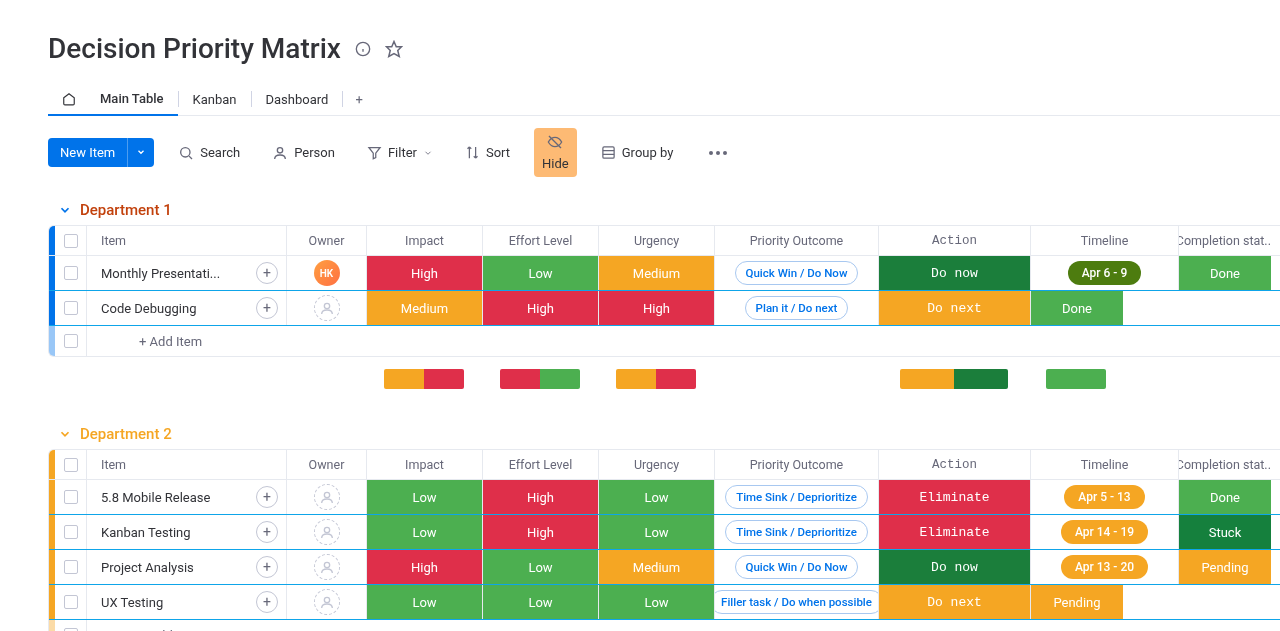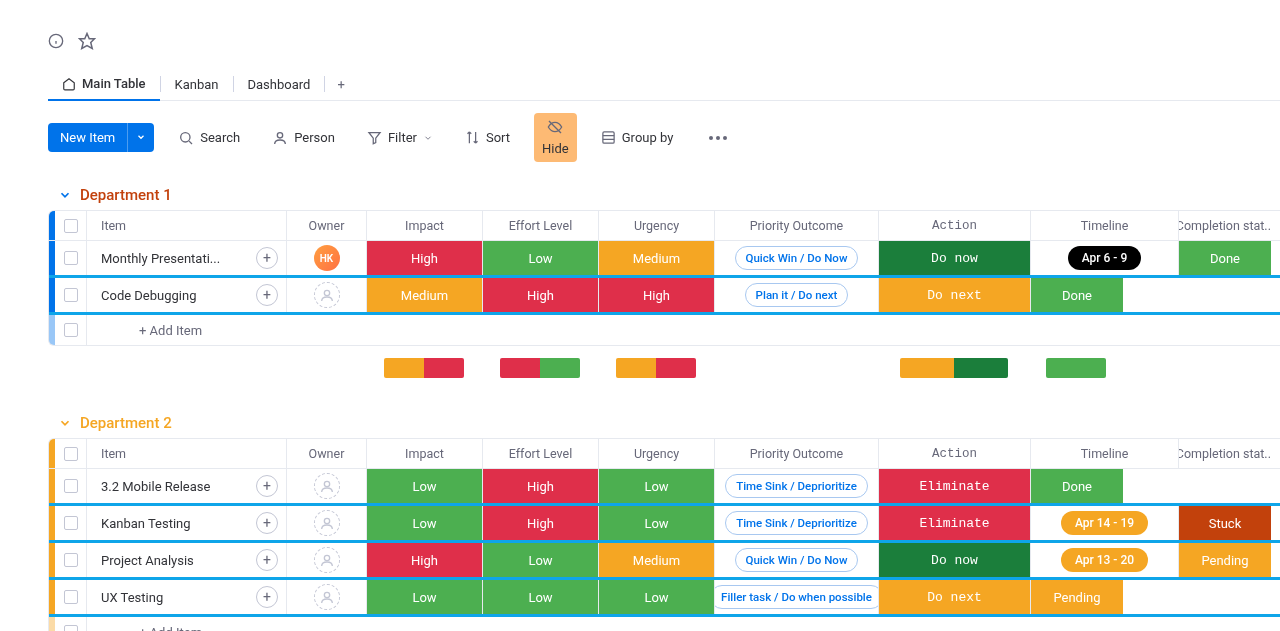--- a/index.html
+++ b/index.html
@@ -2,38 +2,38 @@
 <html><head>
 <meta charset="utf-8">
 <style>
   * { box-sizing: border-box; margin: 0; padding: 0; }
   body { font-family: -apple-system, BlinkMacSystemFont, "Segoe UI", Roboto, sans-serif; color: #323338; background: #fff; font-size: 13px; overflow-x: hidden; }
   .page { padding: 32px 0 0 48px; }
   .title-row { display: flex; align-items: center; gap: 14px; margin-bottom: 18px; }
   .title { font-size: 28px; font-weight: 500; color: #323338; }
   .title-icon { color: #676879; display: inline-flex; }
   .tabs { display: flex; align-items: center; gap: 0; border-bottom: 1px solid #e6e9ef; margin-bottom: 12px; }
-  .tab { padding: 8px 14px; font-size: 13px; color: #323338; cursor: pointer; display: flex; align-items: center; gap: 6px; }
+  .tab { padding: 8px 14px; font-size: 13px; color: #323338; cursor: pointer; display: flex; align-items: center; gap: 24px; }
   .tab.active { font-weight: 500; border-bottom: 2px solid #0073ea; margin-bottom: -1px; }
   .tab-divider { width: 1px; height: 16px; background: #d0d4e4; }
   .tab-add { padding: 8px 12px; color: #676879; cursor: pointer; }
   .toolbar { display: flex; align-items: center; gap: 16px; margin-bottom: 24px; }
   .new-item-btn { display: flex; align-items: flex-end; background: #0073ea; color: #fff; border-radius: 4px; font-size: 13px; overflow: hidden; cursor: pointer; }
   .new-item-btn .lbl { padding: 7px 12px; }
   .new-item-btn .chev { padding: 7px 8px; border-left: 1px solid rgba(255,255,255,0.3); }
   .tool { display: flex; align-items: center; gap: 6px; color: #323338; padding: 6px 8px; border-radius: 4px; cursor: pointer; font-size: 13px; }
   .tool.active { background: #fdba74; flex-direction: column; }
   .tool svg { color: #676879; }
   .group-section { margin-bottom: 30px; }
   .group-header { display: flex; align-items: center; gap: 8px; font-size: 15px; font-weight: 500; margin-bottom: 6px; padding-left: 10px; }
   .group-header .chev { transform: rotate(0deg); }
   .table-wrap { border: 1px solid #e6e9ef; border-radius: 6px 0 0 6px; overflow: hidden; border-right: none; }
   .table-row, .table-head { display: flex; align-items: stretch; min-height: 30px; }
   .table-head { border-bottom: 1px solid #e6e9ef; font-size: 12.5px; color: #676879; }
-  .table-row { border-bottom: 3px solid #0ea5e9; font-size: 13px; color: #323338; }
+  .table-row { border-bottom: 1px solid #0ea5e9; font-size: 13px; color: #323338; }
   .table-row:last-child { border-bottom: none; }
   .cell { display: flex; align-items: center; justify-content: center; padding: 4px 6px; border-right: 1px solid #e6e9ef; text-align: center; overflow: hidden; white-space: nowrap; text-overflow: ellipsis; }
   .cell:last-child { border-right: none; }
   .col-stripe { width: 6px; flex: none; }
   .col-check { width: 32px; flex: none; }
   .col-item { width: 200px; flex: none; justify-content: flex-start; padding-left: 14px; position: relative; }
   .col-owner { width: 80px; flex: none; }
   .col-std { width: 116px; flex: none; }
   .col-outcome { width: 164px; flex: none; }
   .col-action { width: 152px; flex: none; font-family: Liberation Mono, monospace; }
@@ -41,40 +41,41 @@
   .col-status { width: 92px; flex: none; }
   .checkbox { width: 14px; height: 14px; border: 1px solid #c3c6d4; border-radius: 2px; }
   .owner-avatar { width: 26px; height: 26px; border-radius: 50%; background: #c3c6d4; display: flex; align-items: center; justify-content: center; color: #fff; font-size: 10px; font-weight: 600; }
   .owner-avatar.empty { background: #fff; border: 1px dashed #c3c6d4; color: #c3c6d4; }
   .owner-avatar.hk { background: linear-gradient(135deg, #ff9f40, #ff7043); }
   .owner-avatar svg { width: 16px; height: 16px; }
   .lvl-cell { color: #fff; font-size: 13px; width: 100%; height: 100%; display: flex; align-items: center; justify-content: center; }
   .lvl-wrap { padding: 0; }
   .pill { border-radius: 999px; padding: 4px 10px; font-size: 11.5px; font-weight: 500; }
   .pill-outcome { color: #0073ea; border: 1px solid #a8c8f0; background: #fff; }
-  .pill-timeline { background: #000000; color: #fff; padding: 5px 14px; font-size: 12px; }
+  .pill-timeline { background: #4d7c0f; color: #fff; padding: 5px 14px; font-size: 12px; }
   .pill-timeline.orange { background: #f5a623; }
   .status-cell { color: #fff; width: 100%; height: 100%; display: flex; align-items: center; justify-content: center; font-size: 13px; }
   .item-add { width: 22px; height: 22px; border: 1px solid #c3c6d4; border-radius: 50%; display: flex; align-items: center; justify-content: center; color: #676879; font-size: 14px; position: absolute; right: 8px; }
   .add-row { color: #676879; padding-left: 52px; font-size: 13px; justify-content: flex-start; }
   .summary-row { display: flex; margin-top: 6px; }
   .summary-pad { width: 318px; flex: none; }
   .summary-cell { display: flex; align-items: center; justify-content: center; padding: 6px 8px; }
   .summary-bar { display: flex; width: 80%; height: 20px; border-radius: 2px; overflow: hidden; }
   .summary-bar > div { height: 100%; }
   .item-text { overflow: hidden; text-overflow: ellipsis; white-space: nowrap; max-width: 150px; }
   .dots { display: flex; gap: 3px; padding: 4px; }
   .dots span { width: 4px; height: 4px; background: #676879; border-radius: 50%; }
 </style>
 </head>
 <body>
 
 <div class="page">
 
   <div class="title-row">
+    <div class="title">Decision Priority Matrix</div>
     <span class="title-icon">
       <svg width="16" height="16" viewBox="0 0 24 24" fill="none" stroke="currentColor" stroke-width="2">
           <circle cx="12" cy="12" r="10"></circle>
           <line x1="12" y1="8" x2="12" y2="8"></line>
           <line x1="12" y1="12" x2="12" y2="16"></line>
         </svg>
     </span>
     <span class="title-icon">
       <svg width="18" height="18" viewBox="0 0 24 24" fill="none" stroke="currentColor" stroke-width="2">
           <polygon points="12 2 15 9 22 9 17 14 19 22 12 18 5 22 7 14 2 9 9 9 12 2"></polygon>
@@ -319,21 +320,21 @@
         <div class="cell col-action">Action</div>
         <div class="cell col-timeline">Timeline</div>
         <div class="cell col-status">Completion stat...</div>
       </div>
           <div class="table-row">
       <div class="col-stripe" style="background:#f5a623"></div>
       <div class="cell col-check">
               <div class="checkbox"></div>
             </div>
       <div class="cell col-item">
-              <span class="item-text">3.2 Mobile Release</span>
+              <span class="item-text">5.8 Mobile Release</span>
               <span class="item-add">+</span>
             </div>
       <div class="cell col-owner">
               <div class="owner-avatar empty">
                 <svg viewBox="0 0 24 24" fill="none" stroke="#c3c6d4" stroke-width="2">
                   <circle cx="12" cy="9" r="4"></circle>
                   <path d="M4 21c0-4 4-6 8-6s8 2 8 6"></path>
                 </svg>
               </div>
             </div>
@@ -345,20 +346,23 @@
             </div>
       <div class="cell col-std lvl-wrap">
               <div class="lvl-cell" style="background:#4caf50">Low</div>
             </div>
       <div class="cell col-outcome">
               <span class="pill pill-outcome">Time Sink / Deprioritize</span>
             </div>
       <div class="cell col-action lvl-wrap">
               <div class="lvl-cell" style="background:#df2f4a">Eliminate</div>
             </div>
+      <div class="cell col-timeline">
+              <span class="pill pill-timeline orange">Apr 5 - 13</span>
+            </div>
       <div class="cell col-status lvl-wrap">
               <div class="status-cell" style="background:#4caf50">Done</div>
             </div>
     </div>
           <div class="table-row">
       <div class="col-stripe" style="background:#f5a623"></div>
       <div class="cell col-check">
               <div class="checkbox"></div>
             </div>
       <div class="cell col-item">
@@ -385,21 +389,21 @@
       <div class="cell col-outcome">
               <span class="pill pill-outcome">Time Sink / Deprioritize</span>
             </div>
       <div class="cell col-action lvl-wrap">
               <div class="lvl-cell" style="background:#df2f4a">Eliminate</div>
             </div>
       <div class="cell col-timeline">
               <span class="pill pill-timeline orange">Apr 14 - 19</span>
             </div>
       <div class="cell col-status lvl-wrap">
-              <div class="status-cell" style="background:#c2410c">Stuck</div>
+              <div class="status-cell" style="background:#15803d">Stuck</div>
             </div>
     </div>
           <div class="table-row">
       <div class="col-stripe" style="background:#f5a623"></div>
       <div class="cell col-check">
               <div class="checkbox"></div>
             </div>
       <div class="cell col-item">
               <span class="item-text">Project Analysis</span>
               <span class="item-add">+</span>

